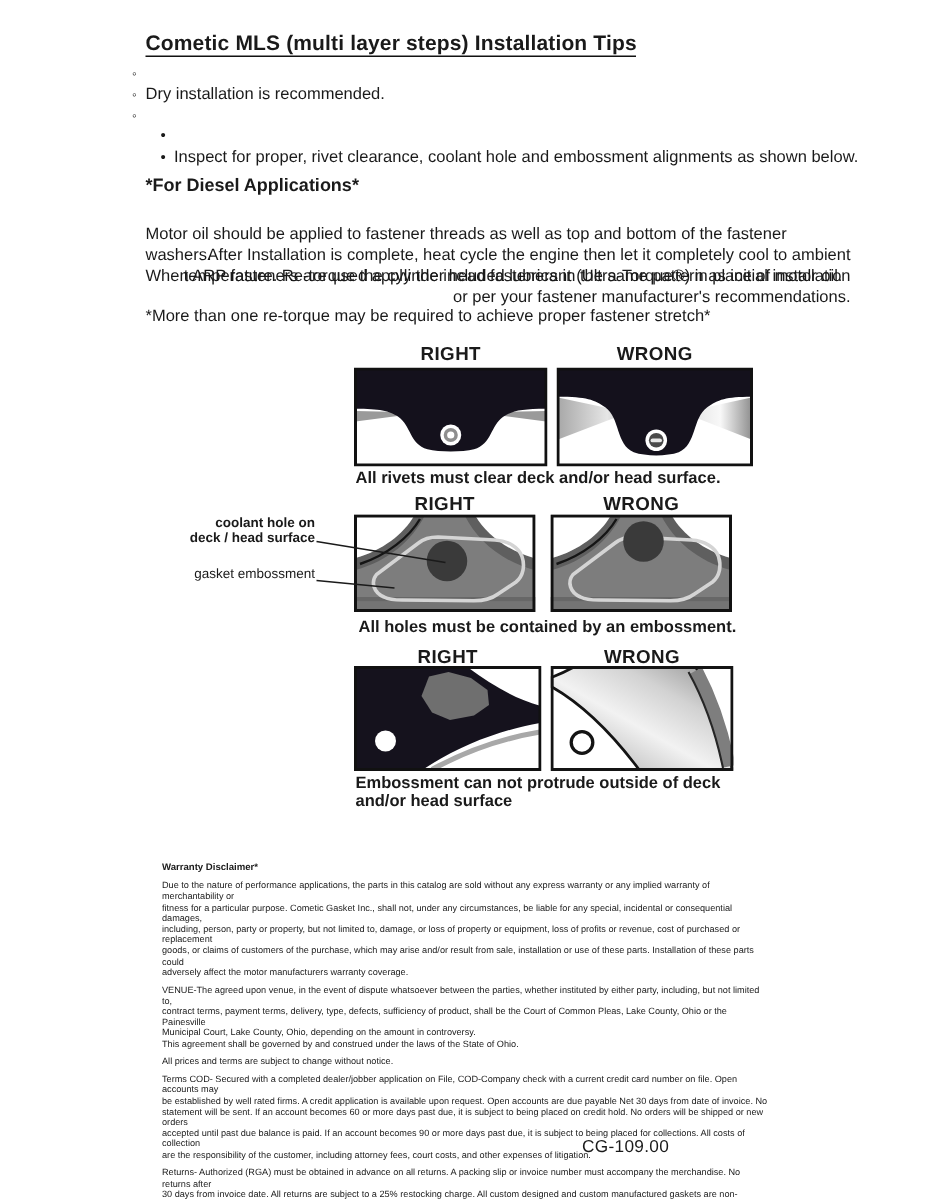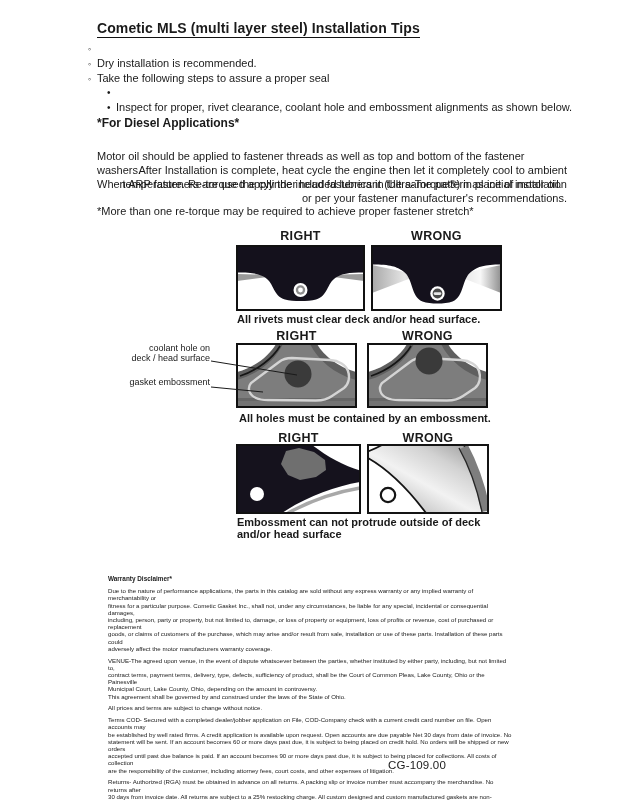--- a/index.html
+++ b/index.html
@@ -40,33 +40,32 @@
   .warranty .w-head{font-weight:bold;margin-bottom:5px;font-size:6.4px;}
   .warranty .w-para{margin-bottom:4.6px;}
 
   .part-number{left:388px;top:759px;font-size:11.5px;letter-spacing:.2px;}
 
   svg{display:block;}
 </style>
 </head>
 <body>
 
-<div class="abs title">Cometic MLS (multi layer steel) Installation Tips</div>
+<div class="abs title">Cometic MLS (multi layer steps) Installation Tips</div>
 
 <div class="abs tips">
   <div class="tip-row">
     <span class="glyph">◦</span>
   </div>
   <div class="tip-row">
     <span class="glyph">◦</span>
     <span>Dry installation is recommended.</span>
   </div>
   <div class="tip-row">
     <span class="glyph">◦</span>
-    <span>Take the following steps to assure a proper seal</span>
   </div>
   <div class="tip-row sub">
     <span class="glyph">•</span>
   </div>
   <div class="tip-row sub">
     <span class="glyph">•</span>
     <span>Inspect for proper, rivet clearance, coolant hole and embossment alignments as shown below.</span>
   </div>
 </div>
 
@@ -117,21 +116,21 @@
     <rect x="62.7" y="47.3" width="7.6" height="2.6" rx="1.3" fill="#e8e8e8"></rect>
     <rect x="1" y="1" width="129" height="64" fill="none" stroke="#111111" stroke-width="2"></rect>
   </svg>
 </div>
 
 <div class="abs fig-caption" style="left:237px;top:314px;">All rivets must clear deck and/or head surface.</div>
 
 <div class="abs fig-label" style="left:236px;top:329px;width:121px;">RIGHT</div>
 <div class="abs fig-label" style="left:367px;top:329px;width:121px;">WRONG</div>
 
-<div class="abs side-label pre" style="top:344px;">coolant hole on
+<div class="abs side-label pre" style="top:344px;font-weight:bold;">coolant hole on
 deck / head surface</div>
 <div class="abs side-label" style="top:378px;">gasket embossment</div>
 
 <div class="abs" style="left:236px;top:343px;">
   <svg width="121" height="65" viewBox="0 0 121 65">
     <rect x="0" y="0" width="121" height="65" fill="#7d7d7d"></rect>
     <rect x="0" y="55" width="121" height="3" fill="#676767"></rect>
     <rect x="0" y="58" width="121" height="7" fill="#747474"></rect>
     <path d="M40,1 C33,13 19,24 1,29 L1,37 C23,31 39,17 47,1 Z" fill="#5f5f5f"></path>
     <path d="M81,1 C88,13 102,24 120,29 L120,37 C98,31 82,17 74,1 Z" fill="#5f5f5f"></path>

